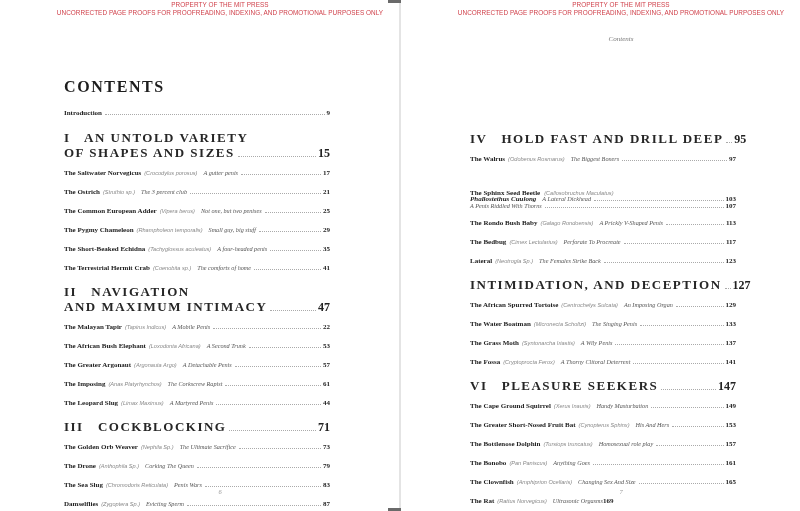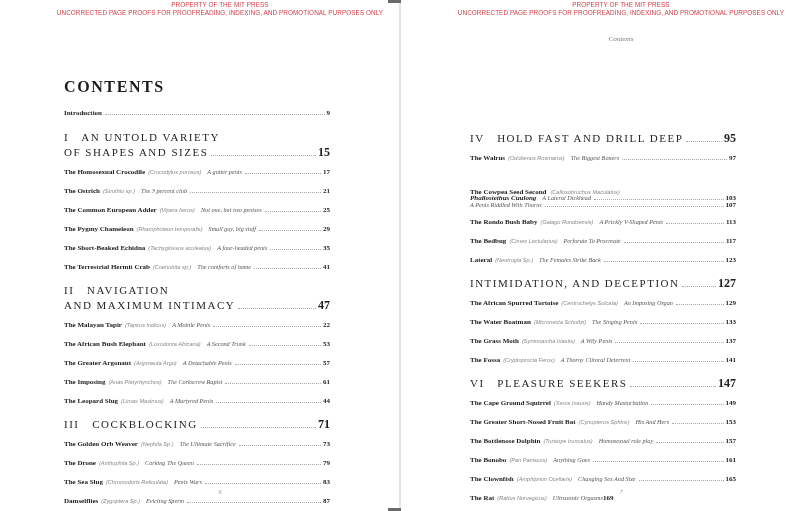--- a/index.html
+++ b/index.html
@@ -35,21 +35,21 @@
     .row .sub { font-style: italic; color: #555; font-size: 6.2px; margin-left: 6px; flex: 0 0 auto; }
     .row .leader { flex: 1 1 auto; border-bottom: 1px dotted #aaa; margin: 0 2px 2px 3px; min-width: 6px; }
     .row .pg { font-weight: bold; color: #222; flex: 0 0 auto; font-size: 7px; }
 
     .entry { height: 19px; display: flex; flex-direction: column; justify-content: center; }
     .entry.two { height: 26px; }
     .entry.two .line1 { display: flex; align-items: baseline; white-space: nowrap; font-size: 7px; line-height: 9px; }
     .entry.two .line2 { margin-top: 3px; }
 
     .section { margin-top: 7px; margin-bottom: 2px; }
-    .section .head { font-weight: normal; font-size: 11px; letter-spacing: 1.5px; color: #262626; line-height: 15px; white-space: nowrap; }
+    .section .head { font-weight: bold; font-size: 13px; letter-spacing: 1.5px; color: #262626; line-height: 15px; white-space: nowrap; }
     .section .row.headrow { font-size: 9.2px; line-height: 15px; }
     .section .row.headrow .title { letter-spacing: 1.5px; }
     .section .row.headrow .pg { font-size: 12px; }
 
     .intro { height: 19px; display: flex; flex-direction: column; justify-content: center; margin-top: 0px; }
 
     .folio { position: absolute; top: 488px; width: 100%; text-align: center; color: #999; font-size: 6.5px; font-style: italic; }
 
     .right .section.first { margin-top: 0; }
   </style>
@@ -78,21 +78,21 @@
       <div class="section">
         <div class="head" style="white-space: pre;">I   AN UNTOLD VARIETY</div>
         <div class="row headrow">
           <span class="title head" style="white-space: pre;">OF SHAPES AND SIZES</span>
           <span class="leader"></span>
           <span class="pg">15</span>
         </div>
       </div>
       <div class="entry">
           <div class="row">
-        <span class="title">The Homosexual Crocodile</span>
+        <span class="title">The Saltwater Norvegicus</span>
         <span class="sci">(Crocodylus porosus)</span>
         <span class="sub">A gutter penis</span>
         <span class="leader"></span>
         <span class="pg">17</span>
       </div>
         </div>
       <div class="entry">
           <div class="row">
         <span class="title">The Ostrich</span>
         <span class="sci">(Struthio sp.)</span>
@@ -273,21 +273,21 @@
       <div class="entry">
           <div class="row">
         <span class="title italic">Phallostethus Cuulong</span>
         <span class="sub">A Lateral Dickhead</span>
         <span class="leader"></span>
         <span class="pg">103</span>
       </div>
         </div>
       <div class="entry two">
         <div class="line1">
-          <span class="title" style="font-weight:bold">The Cowpea Seed Second</span>
+          <span class="title" style="font-weight:bold">The Sphinx Seed Beetle</span>
           <span class="sci" style="font-family:'Liberation Sans',sans-serif;font-style:italic;color:#888;font-size:5.6px;margin-left:4px">(Callosobruchus Maculatus)</span>
         </div>
         <div class="row line2">
           <span class="sub" style="margin-left:0">A Penis Riddled With Thorns</span>
           <span class="leader"></span>
           <span class="pg">107</span>
         </div>
       </div>
       <div class="entry">
           <div class="row">

